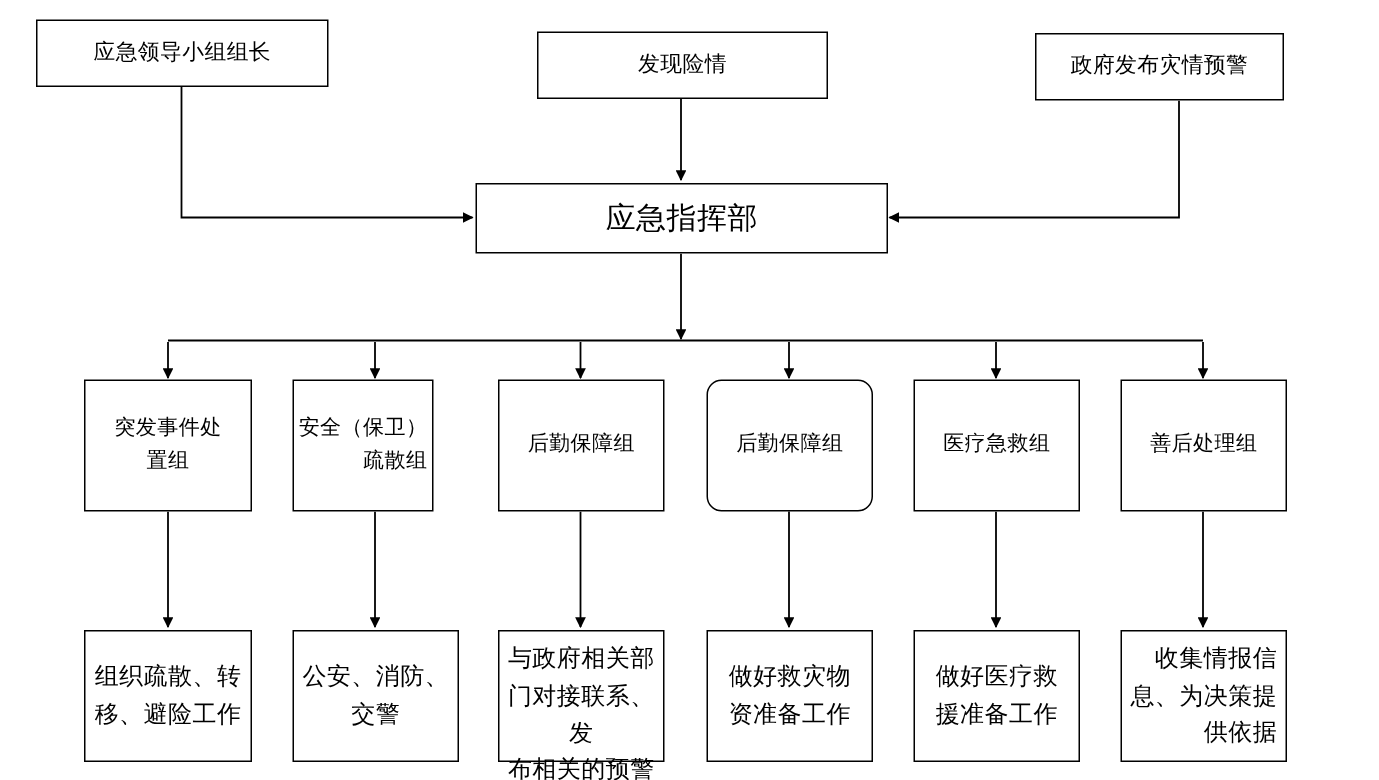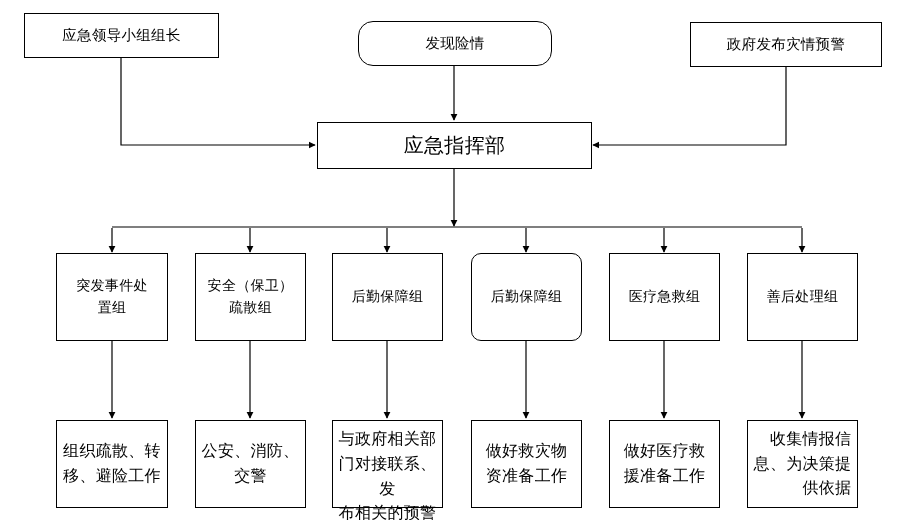--- a/index.html
+++ b/index.html
@@ -76,28 +76,28 @@
       <path d="M 250 341 L 250 418"></path>
       <path d="M 387 341 L 387 418"></path>
       <path d="M 526 341 L 526 418"></path>
       <path d="M 664 341 L 664 418"></path>
       <path d="M 802 341 L 802 418"></path>
     </g>
     <path d="M 112 227 L 802 227" fill="none" stroke="#000000" stroke-width="1.2"></path>
   </svg>
 
   <div class="node top-node" style="left:24px; top:13px; width:195px; height:45px;">应急领导小组组长</div>
-  <div class="node top-node" style="left:358px; top:21px; width:194px; height:45px;border-radius:15px;">发现险情</div>
-  <div class="node top-node" style="left:690px; top:22px; width:192px; height:45px;">政府发布灾情预警</div>
+  <div class="node top-node" style="left:358px; top:21px; width:194px; height:45px;">发现险情</div>
+  <div class="node top-node" style="left:690px; top:22px; width:166px; height:45px;">政府发布灾情预警</div>
 
   <div class="node command-node" style="left:317px; top:122px; width:275px; height:47px;">应急指挥部</div>
 
   <div class="node group-node" style="left:56px; top:253px; width:112px; height:88px;">突发事件处
 置组</div>
-  <div class="node group-node" style="left:195px; top:253px; width:111px; height:88px;">安全（保卫）
+  <div class="node group-node" style="left:195px; top:253px; width:94px; height:88px;text-align:right;">安全（保卫）
 疏散组</div>
   <div class="node group-node" style="left:332px; top:253px; width:111px; height:88px;">后勤保障组</div>
   <div class="node group-node" style="left:471px; top:253px; width:111px; height:88px;border-radius:10px;">后勤保障组</div>
   <div class="node group-node" style="left:609px; top:253px; width:111px; height:88px;">医疗急救组</div>
   <div class="node group-node" style="left:747px; top:253px; width:111px; height:88px;">善后处理组</div>
 
   <div class="node task-node" style="left:56px; top:420px; width:112px; height:88px;">组织疏散、转
 移、避险工作</div>
   <div class="node task-node" style="left:195px; top:420px; width:111px; height:88px;">公安、消防、
 交警</div>

